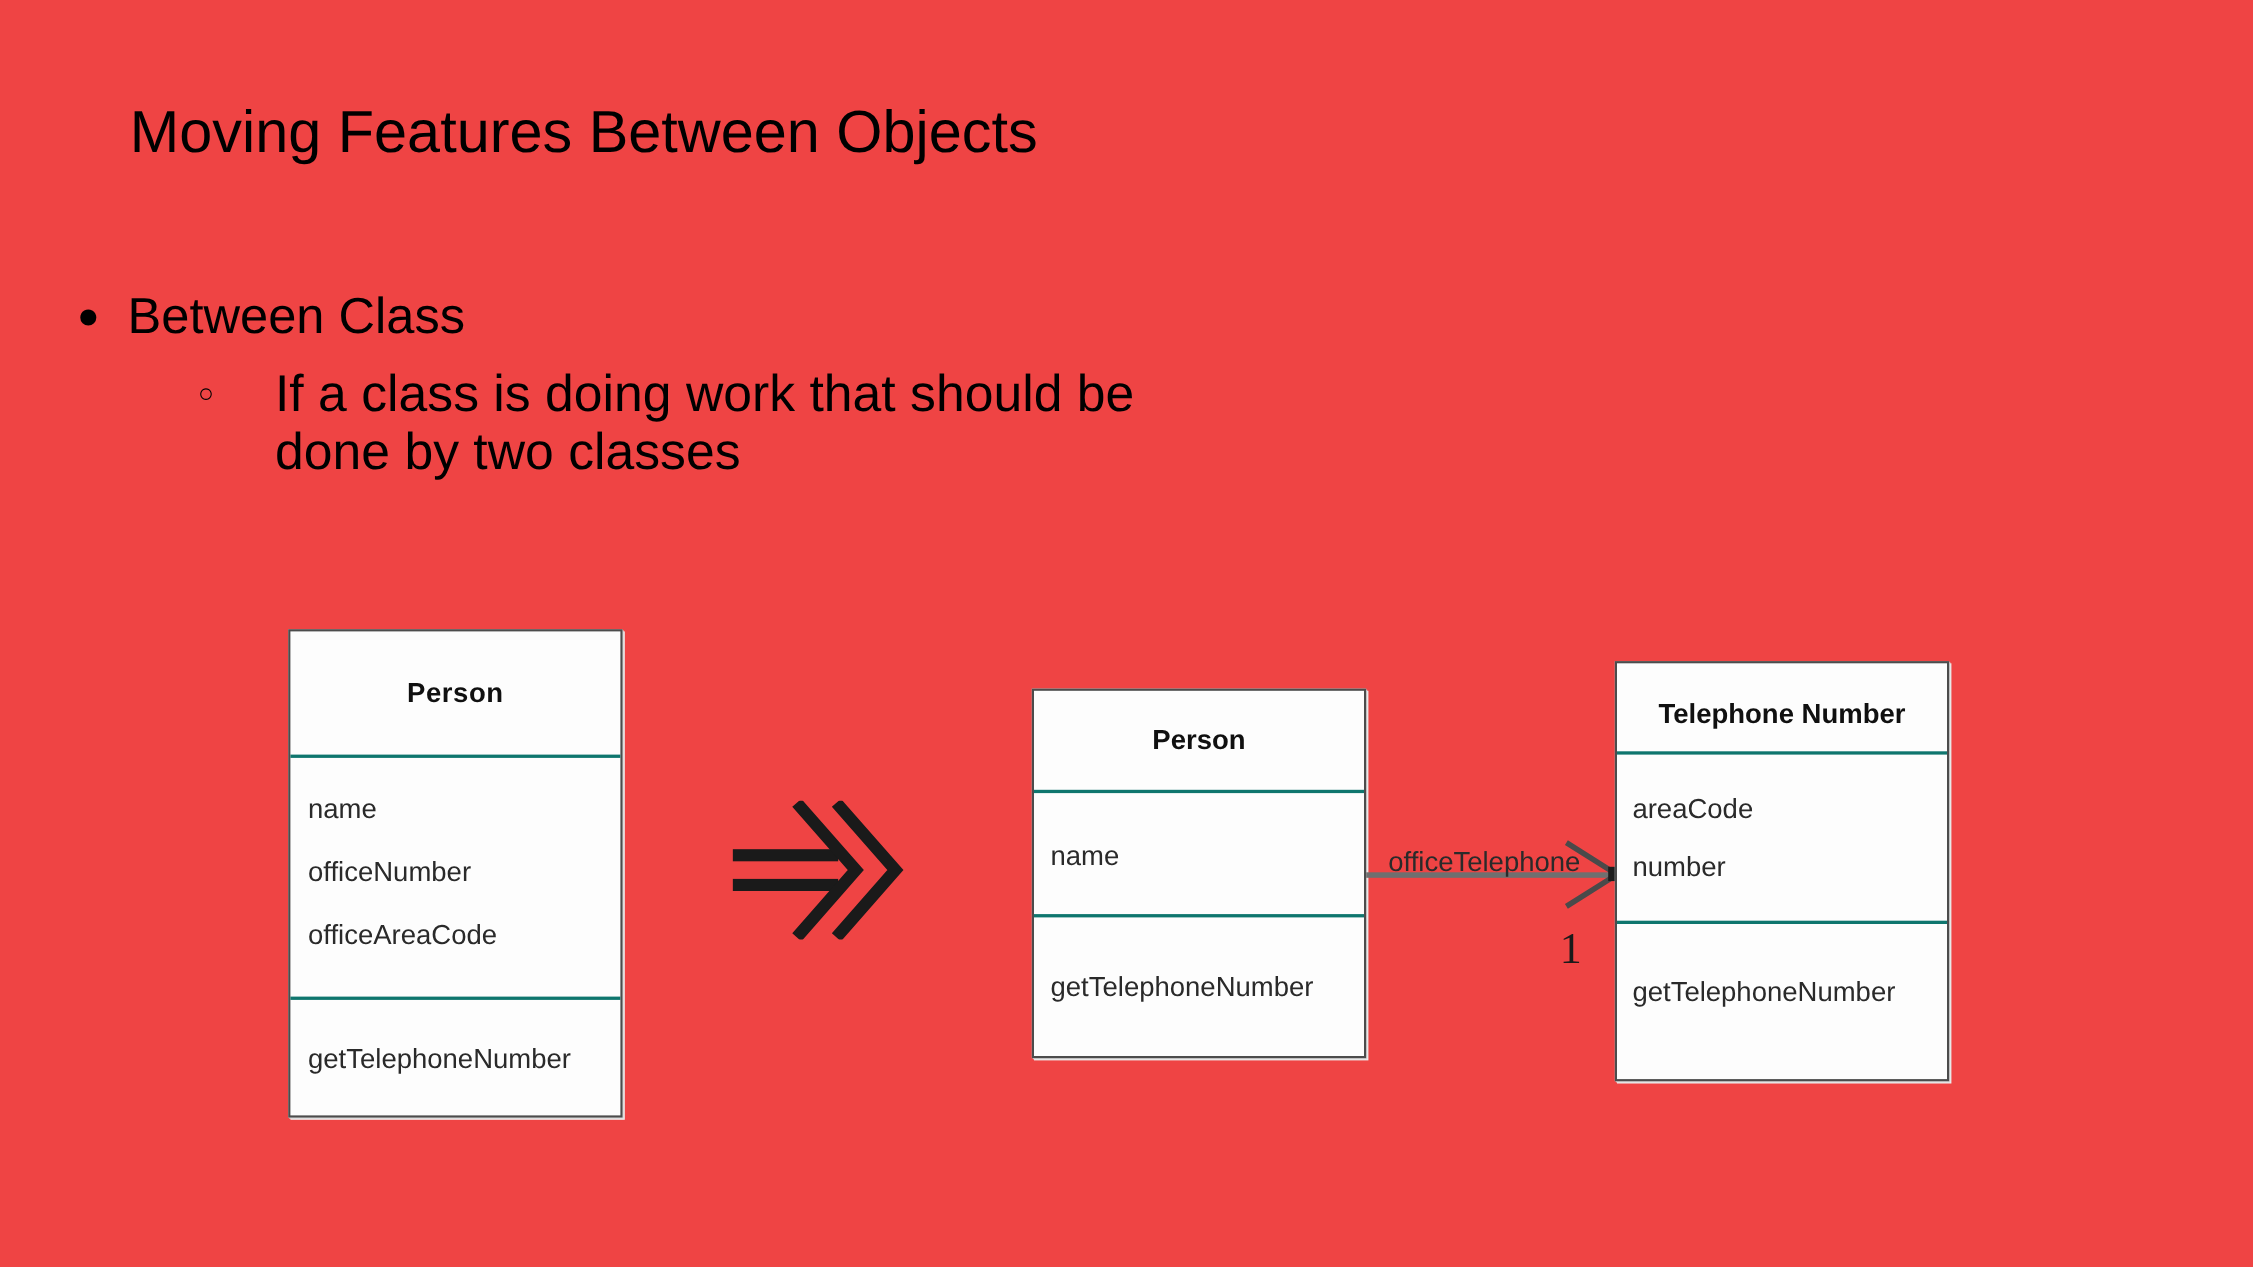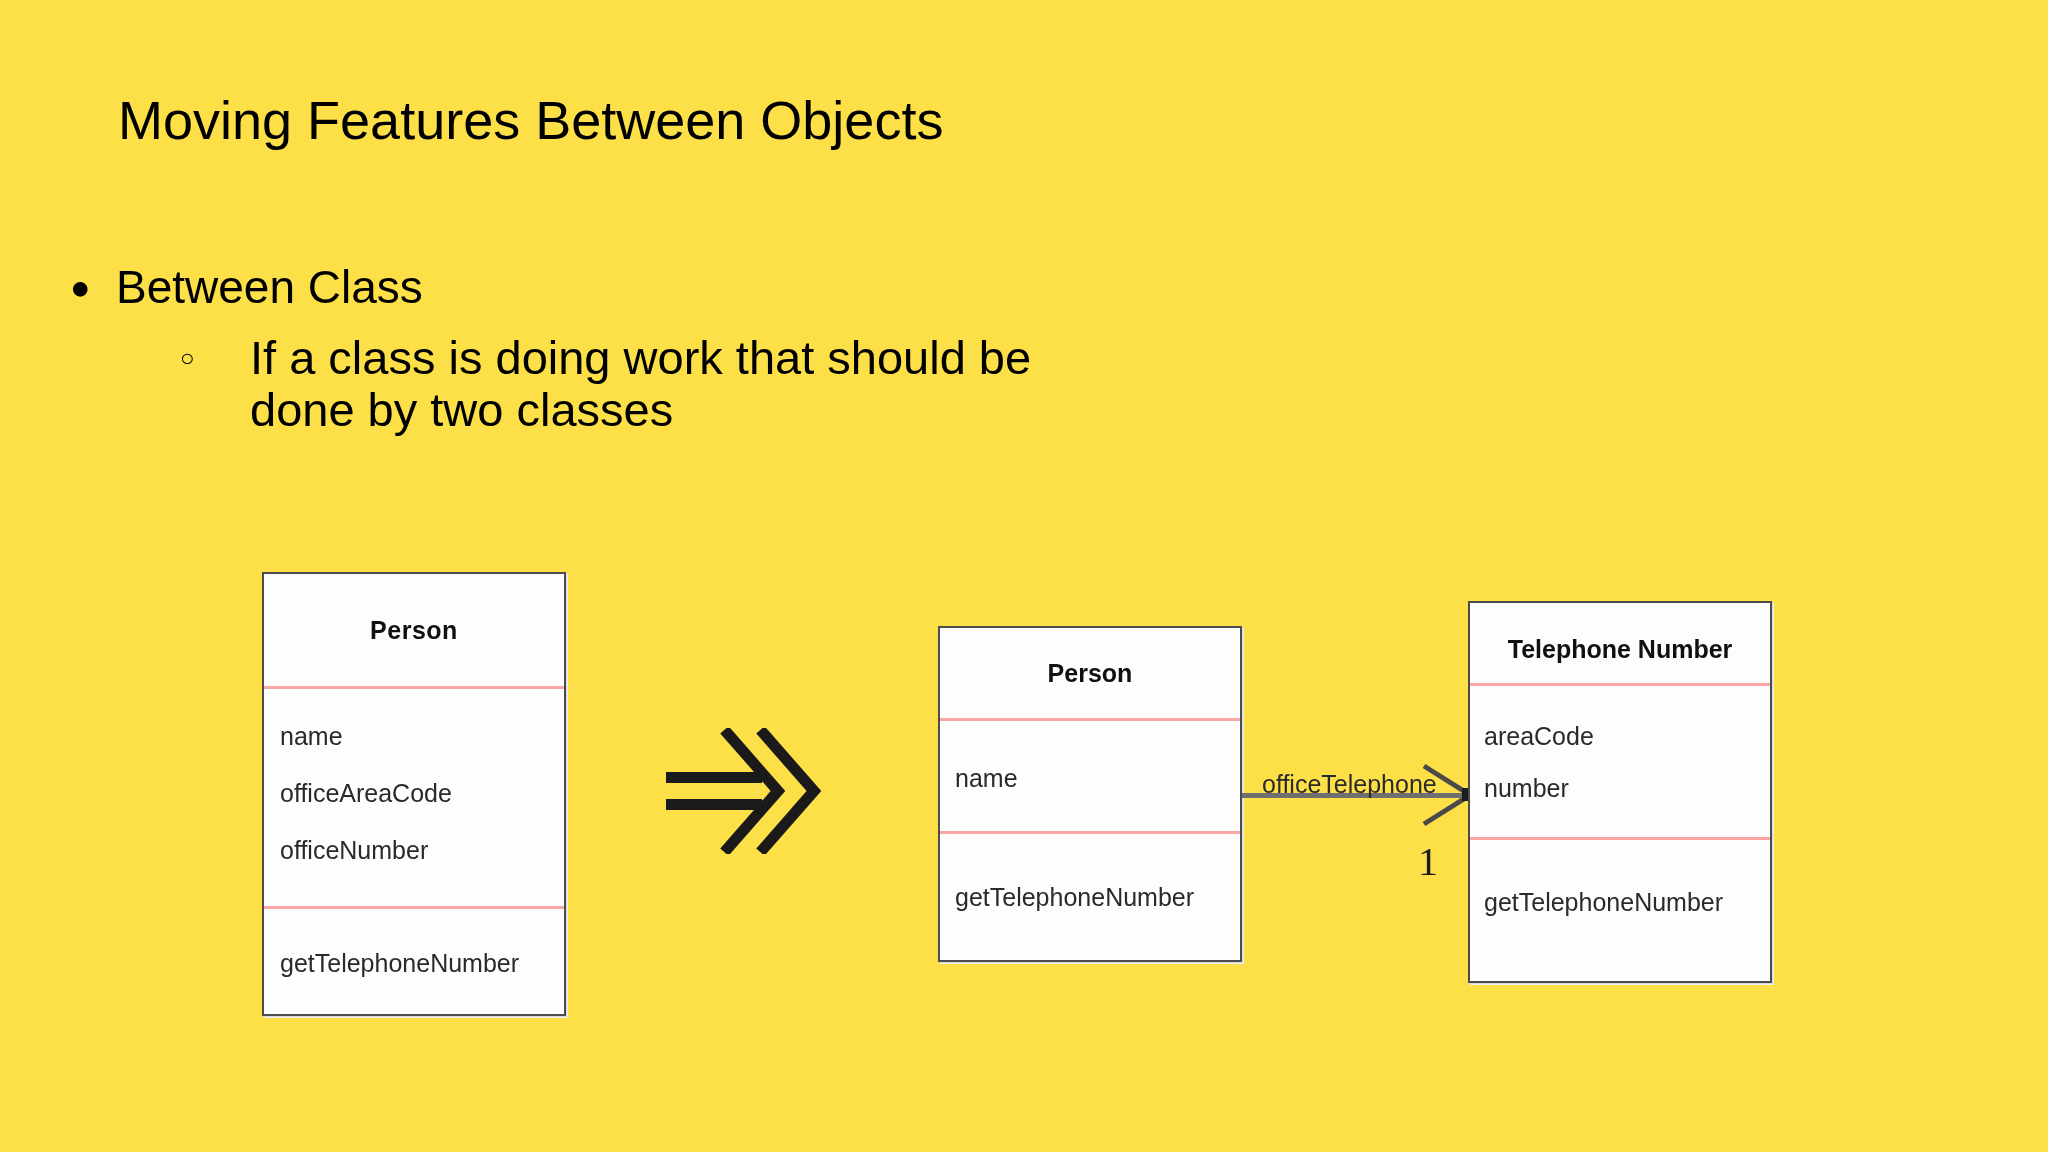--- a/index.html
+++ b/index.html
@@ -13,21 +13,21 @@
     height: 1152px;
     overflow: hidden;
     font-family: "Liberation Sans", sans-serif;
     color: #000000;
     position: relative;
   }
 
   .slide {
     position: absolute;
     inset: 0;
-    background: #fde047;
+    background: #ef4444;
   }
 
   
   .slide-title {
     position: absolute;
     left: 118px;
     top: 88px;
     font-size: 54px;
     line-height: 64px;
     font-weight: 400;
@@ -95,21 +95,21 @@
     box-sizing: border-box;
     background: #fdfdfd;
     border: 2px solid #4c4c4c;
     box-shadow: 1px 1px 0 #d8d8d8, 2px 2px 0 #efefef;
   }
   .uml-compartment {
     box-sizing: border-box;
     position: relative;
   }
   .uml-compartment + .uml-compartment {
-    border-top: 3px solid #fca5a5;
+    border-top: 3px solid #0f766e;
   }
   .uml-name {
     text-align: center;
     font-weight: bold;
     color: #101010;
   }
   .uml-item {
     color: #2a2a2a;
     white-space: nowrap;
   }
@@ -243,22 +243,22 @@
   </div>
 
   <div class="diagram">
 
     <div class="uml-box" id="box-person-before">
       <div class="uml-compartment c-name">
         <div class="uml-name">Person</div>
       </div>
       <div class="uml-compartment c-attrs">
         <div class="uml-item">name</div>
+        <div class="uml-item">officeNumber</div>
         <div class="uml-item">officeAreaCode</div>
-        <div class="uml-item">officeNumber</div>
       </div>
       <div class="uml-compartment c-ops">
         <div class="uml-item">getTelephoneNumber</div>
       </div>
     </div>
 
     <div id="transform-arrow">
       <svg width="156" height="126" viewBox="0 0 156 126" aria-hidden="true">
         <rect x="0" y="44" width="96" height="11" fill="#1a1a1a"></rect>
         <rect x="0" y="71" width="96" height="11" fill="#1a1a1a"></rect>

